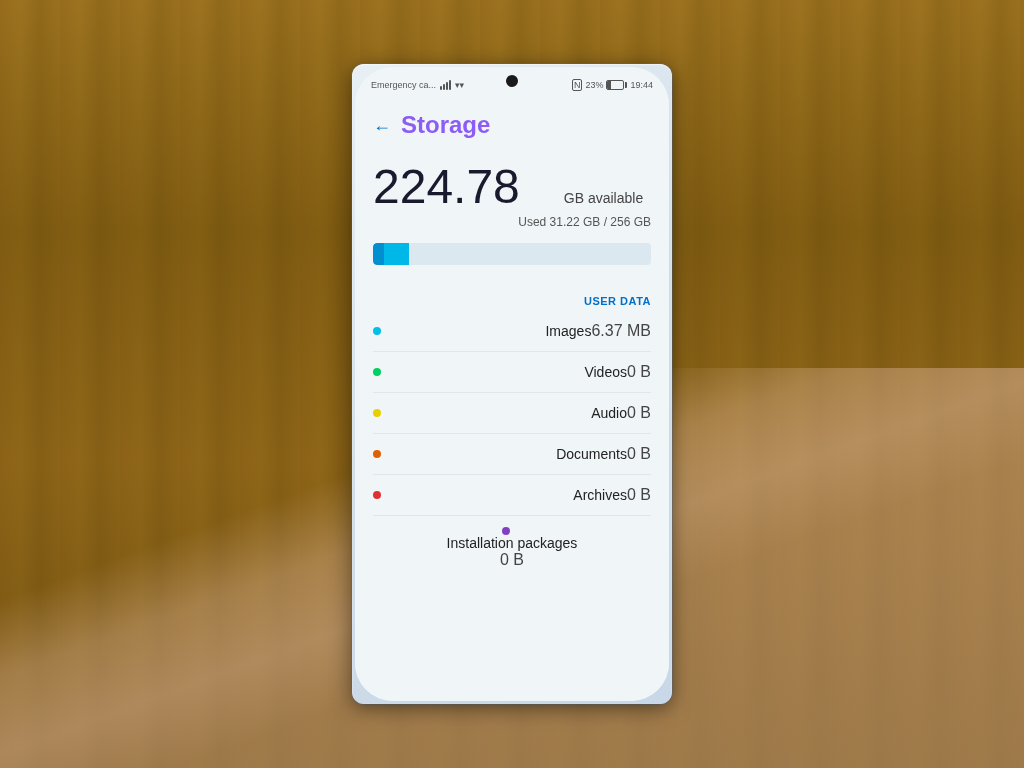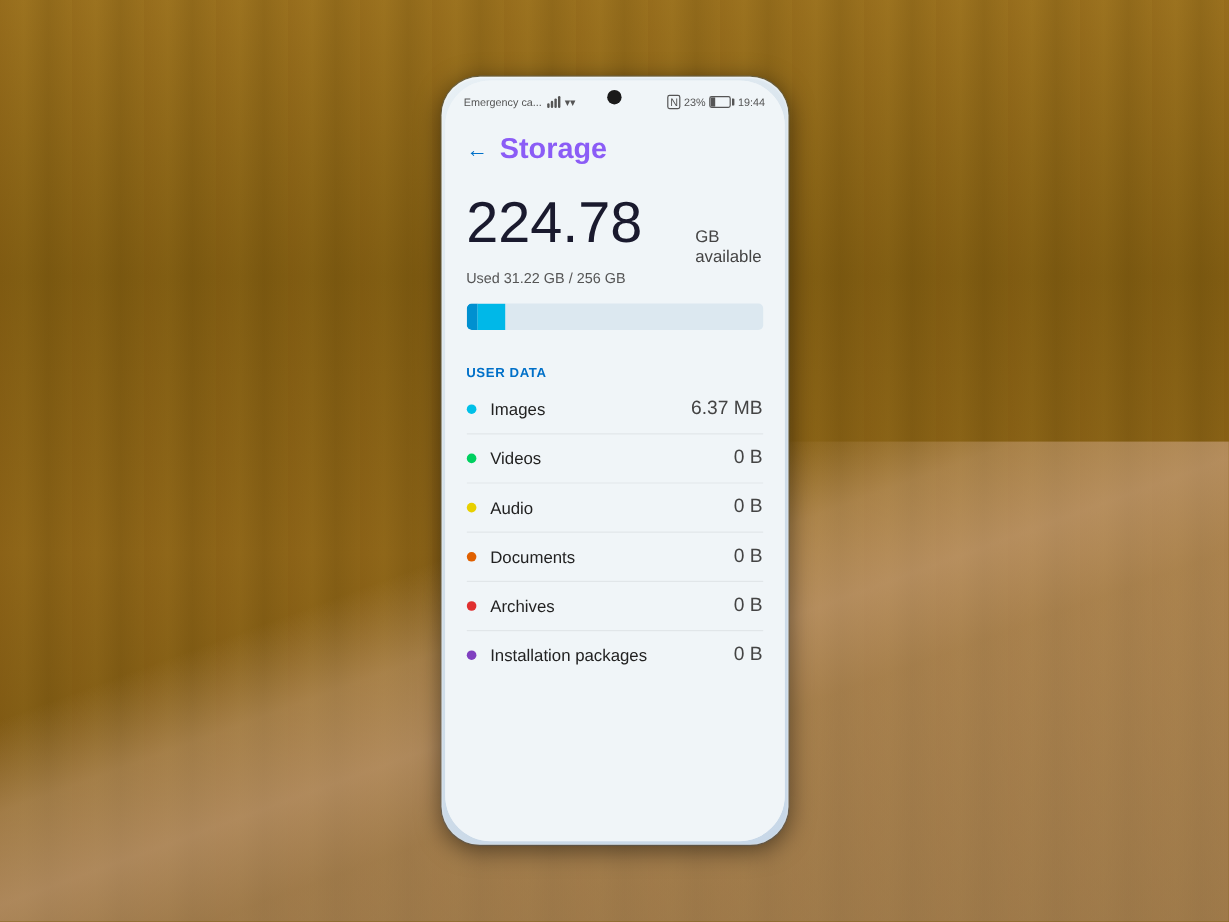--- a/index.html
+++ b/index.html
@@ -46,30 +46,31 @@
 
     .phone-wrapper {
       position: relative;
       z-index: 10;
       display: flex;
       flex-direction: column;
       align-items: center;
     }
 
     .phone-outer {
-      width: 289px;
+      width: 320px;
       height: 640px;
       background: linear-gradient(145deg, #e8f0f5, #d0dde8, #c8d8e8);
-      border-radius: 32px;
+      border-radius: 12px;
       padding: 3px;
       box-shadow:
         0 4px 20px rgba(0,0,0,0.5),
         inset 0 1px 2px rgba(255,255,255,0.6),
         0 0 0 1px rgba(100,130,160,0.4);
       position: relative;
+      text-align: right;
     }
 
     .phone-inner {
       width: 100%;
       height: 100%;
       background: #f0f5f8;
       border-radius: 38px;
       overflow: hidden;
       display: flex;
       flex-direction: column;
@@ -240,20 +241,21 @@
 
     .data-item {
       display: flex;
       align-items: center;
       padding: 11px 0;
       border-bottom: 1px solid rgba(0,0,0,0.06);
     }
 
     .data-item:last-child {
       border-bottom: none;
+      flex-direction: column;
     }
 
     .dot {
       width: 8px;
       height: 8px;
       border-radius: 50%;
       margin-right: 12px;
       flex-shrink: 0;
     }
 

